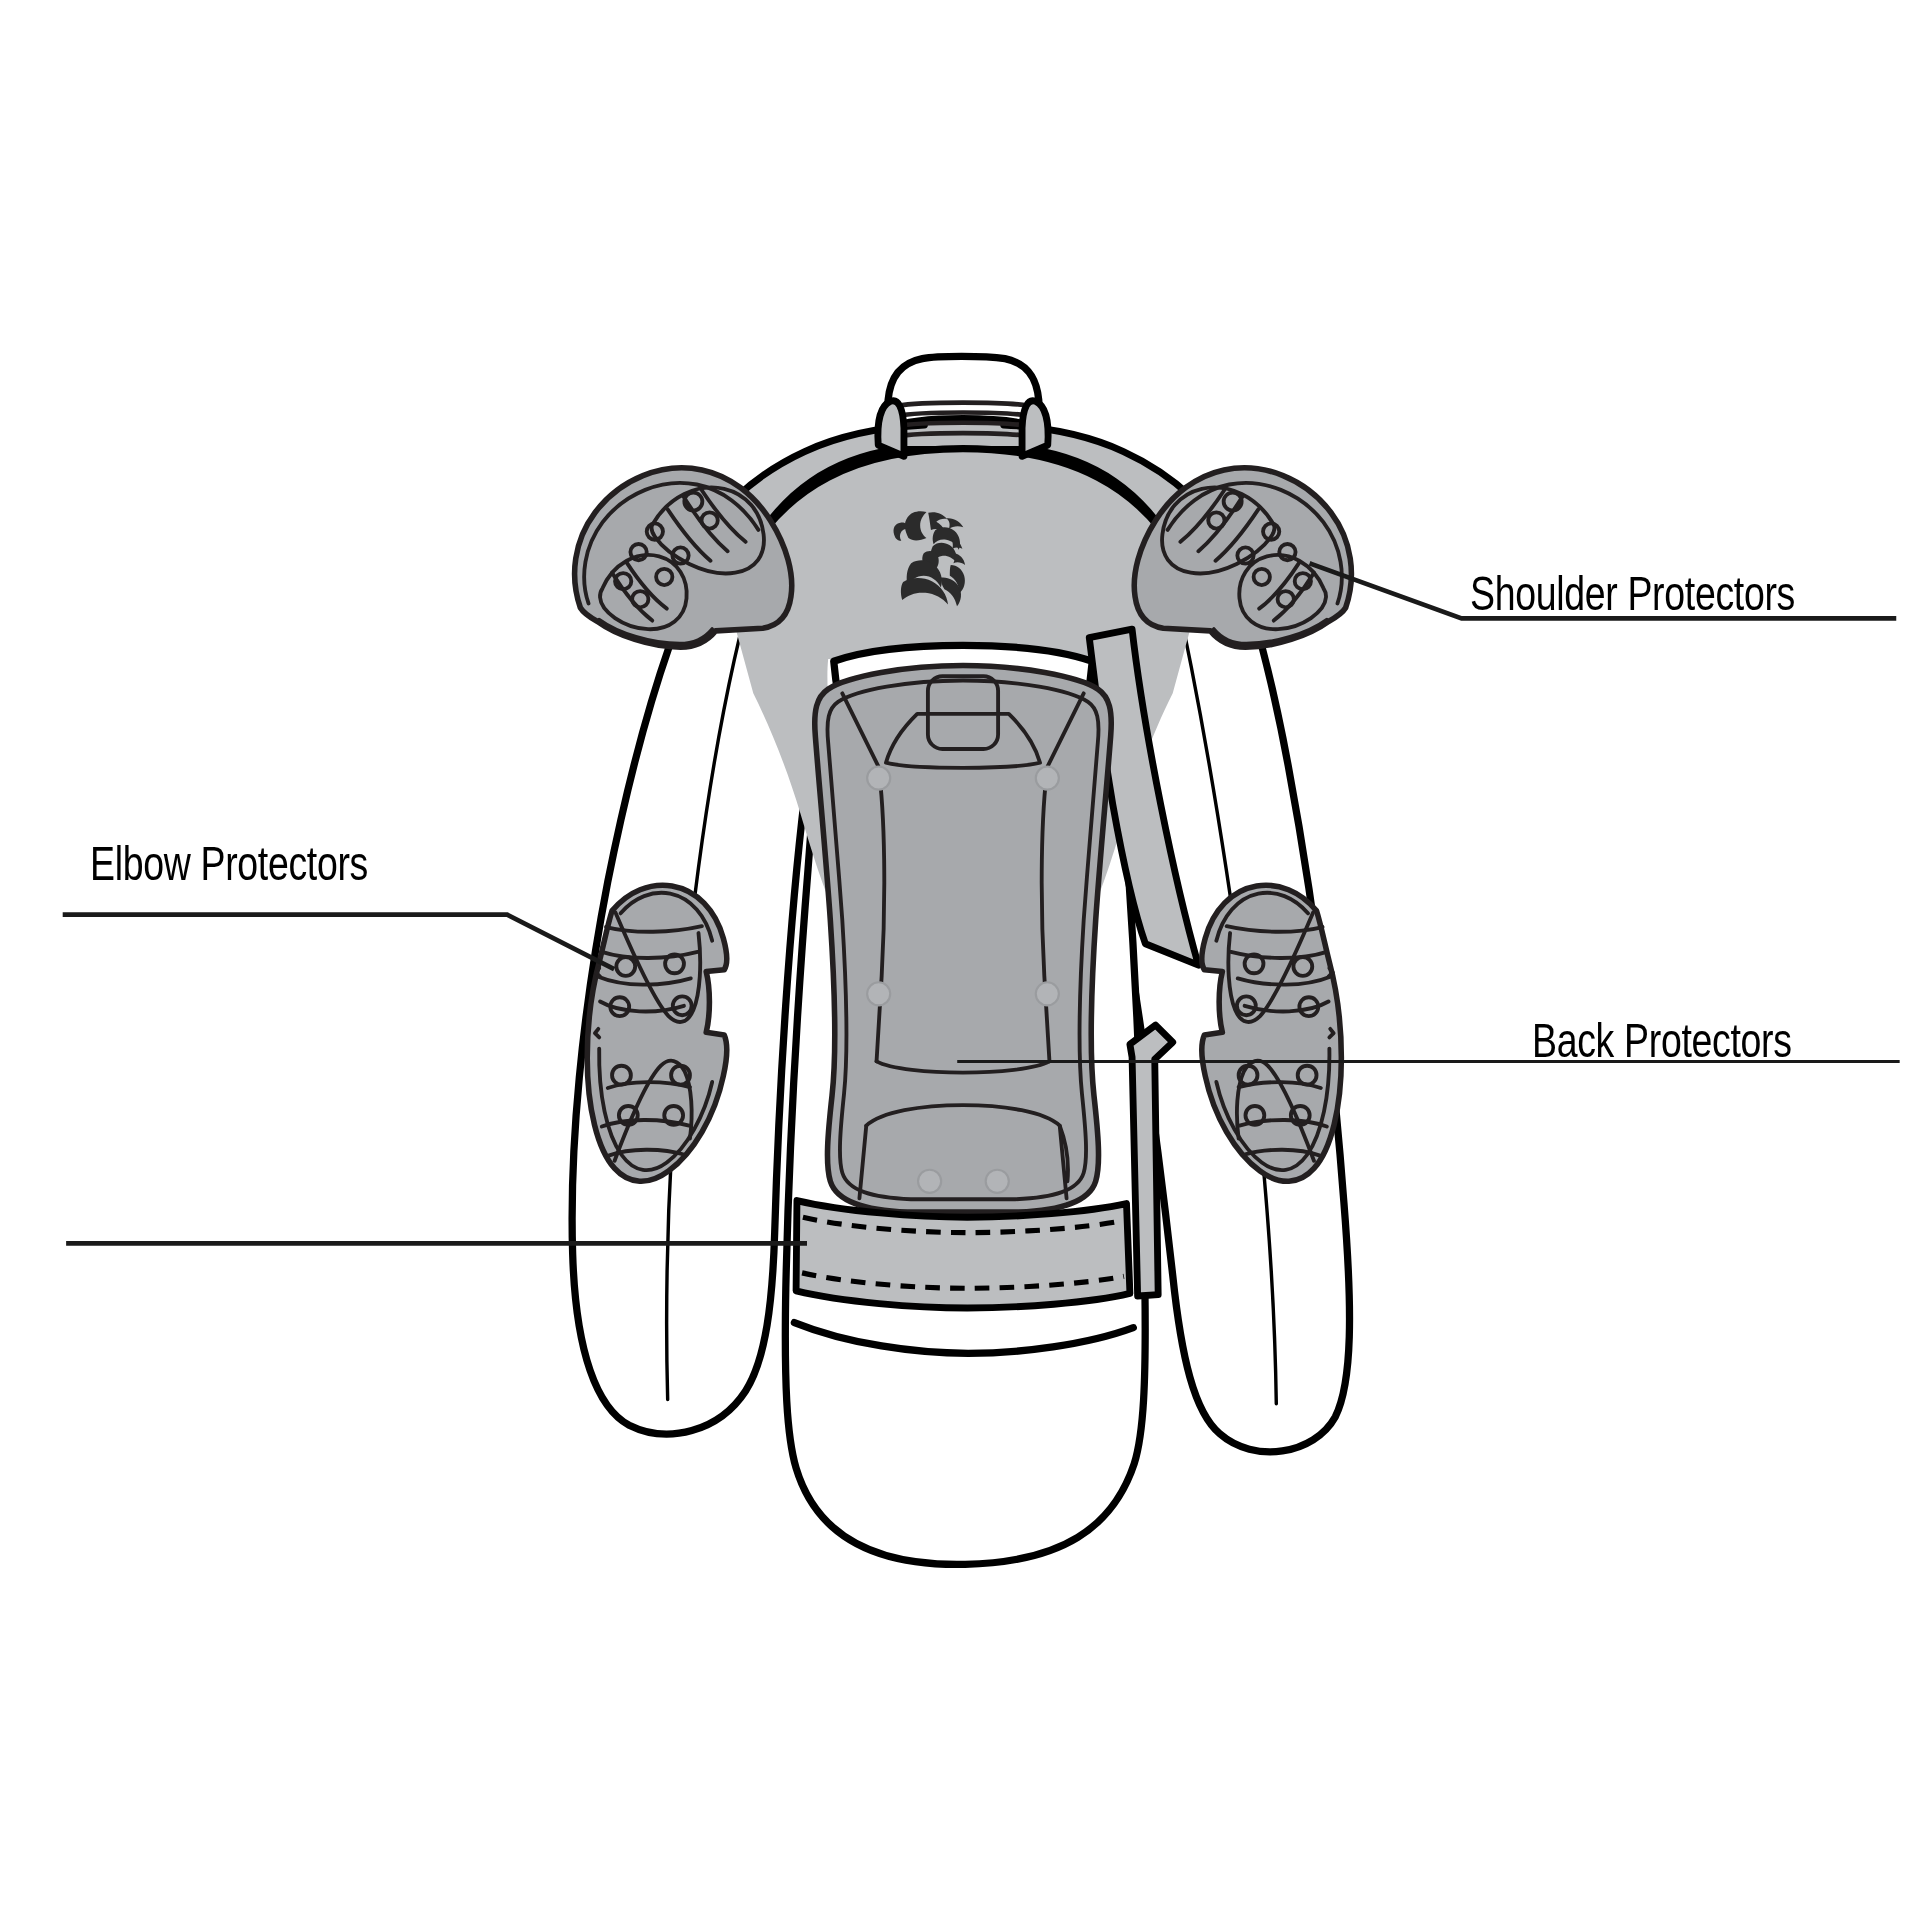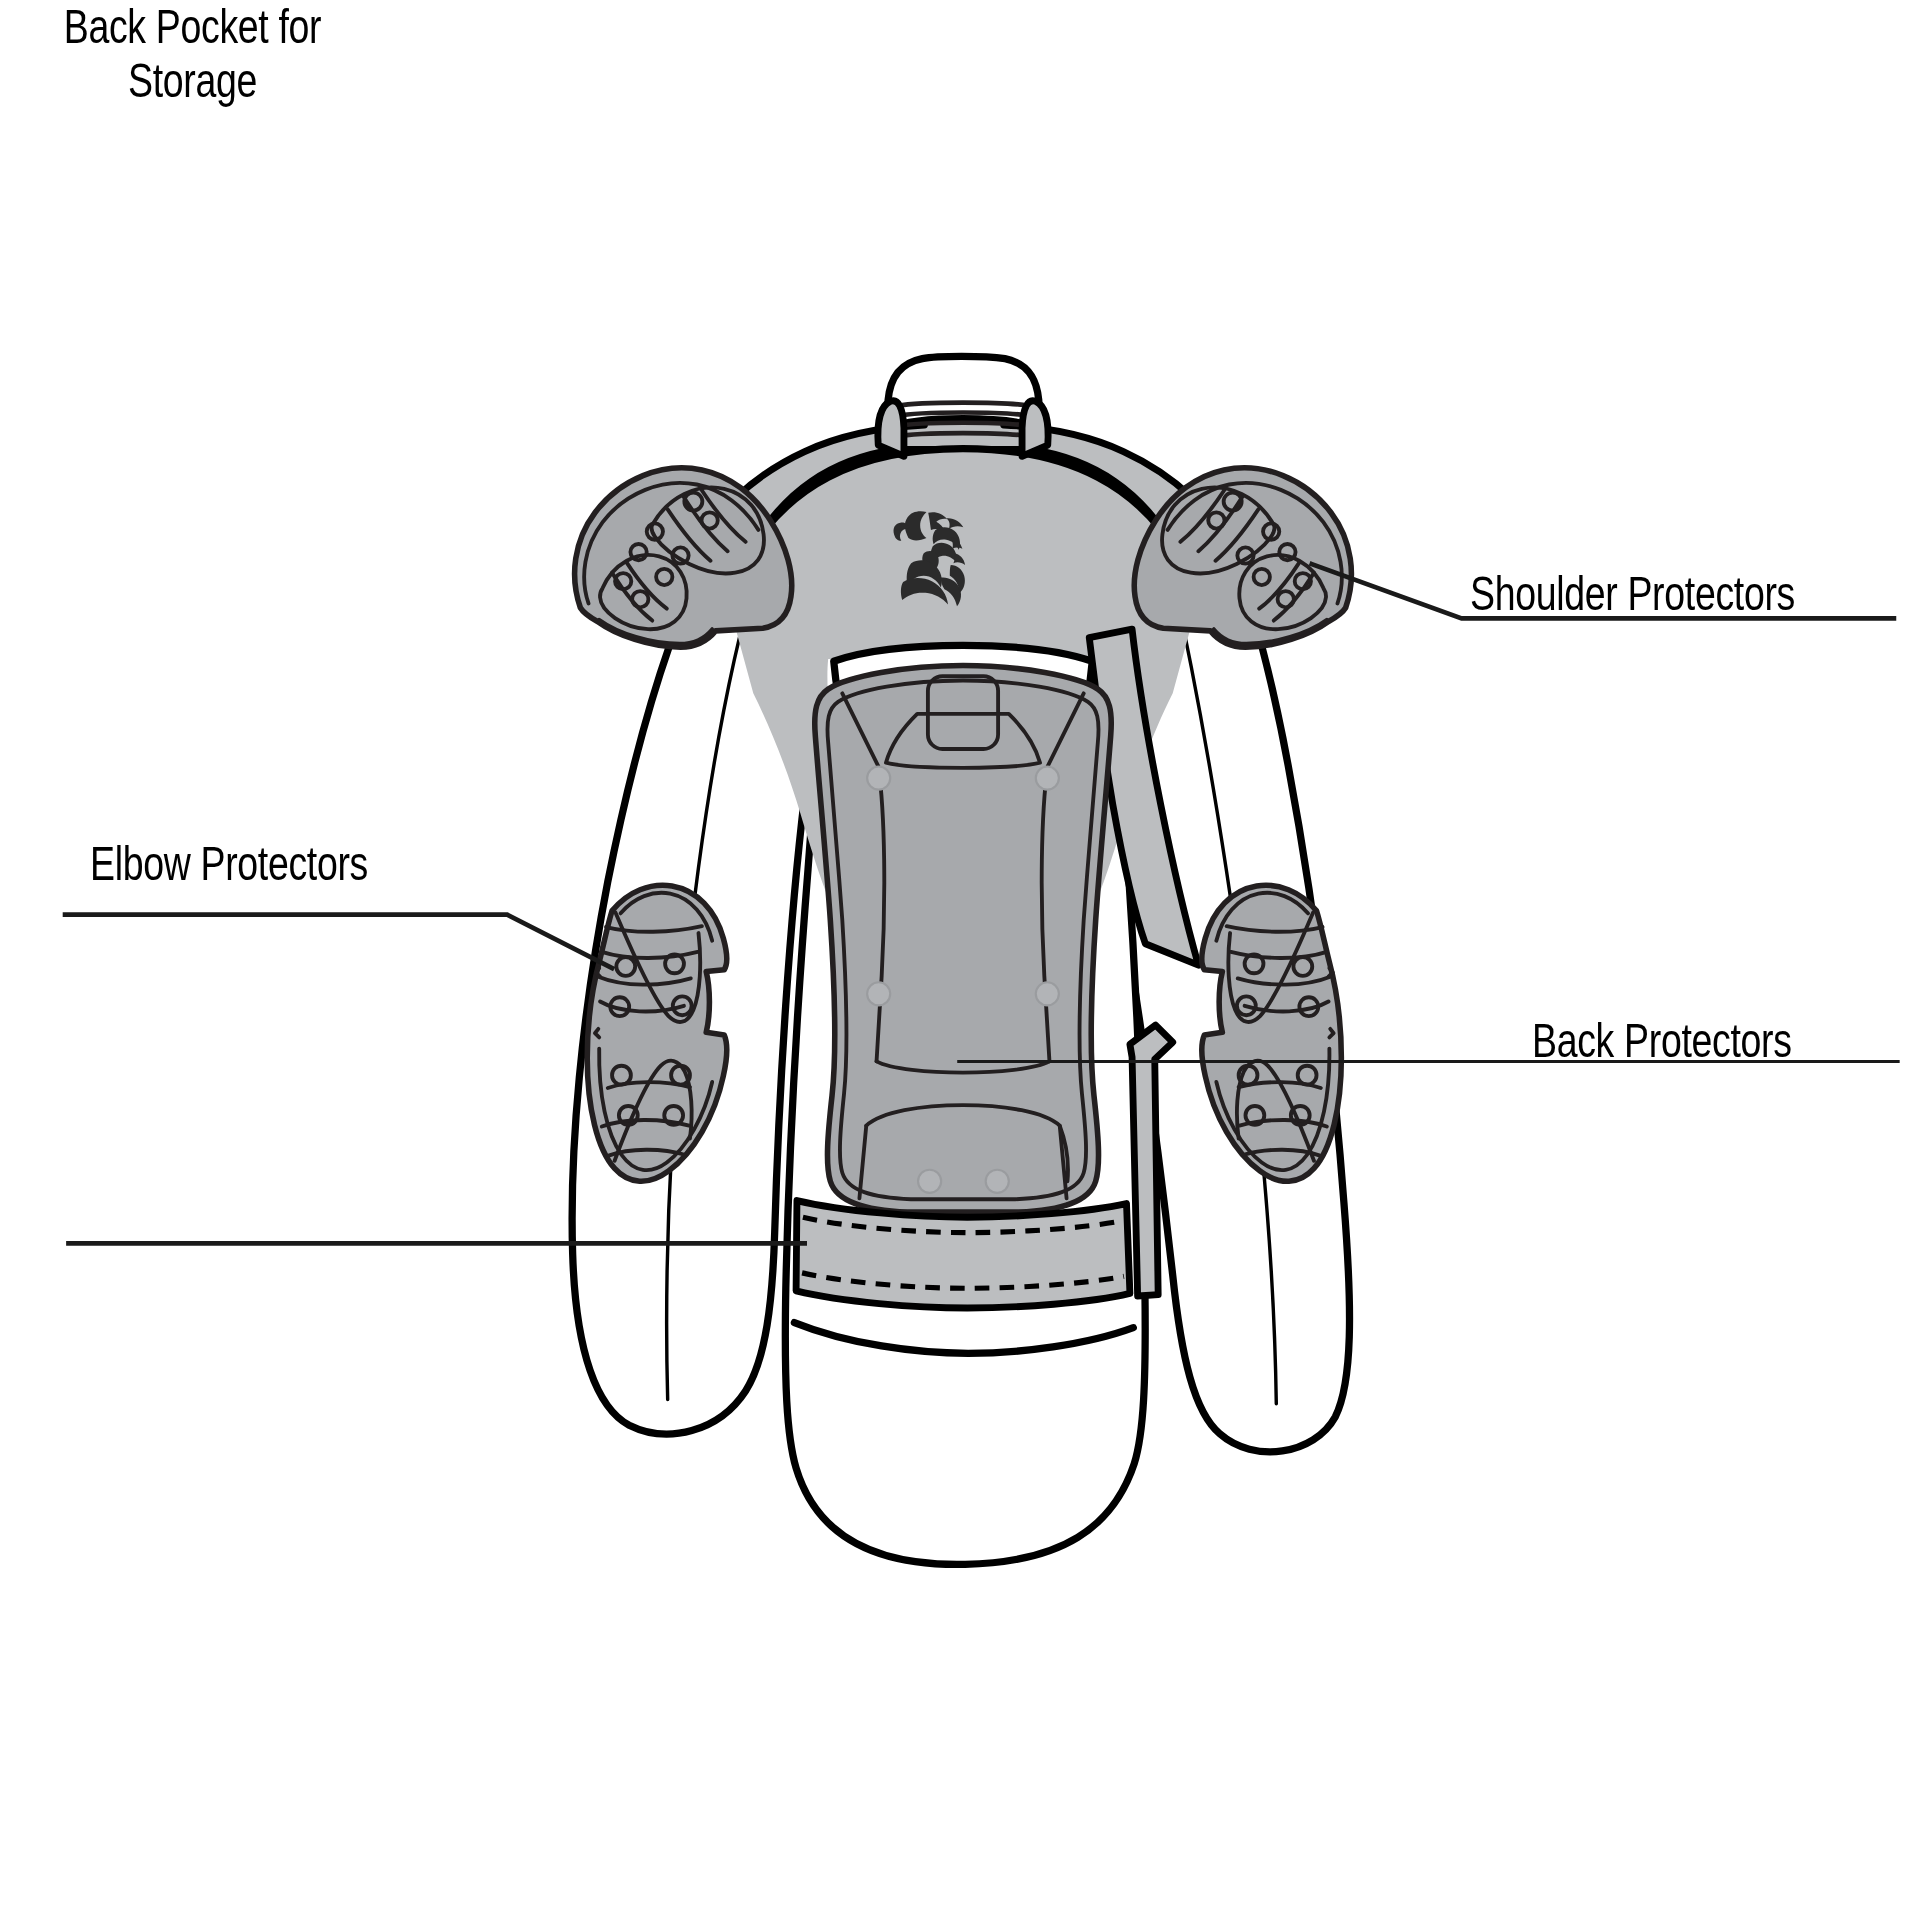--- a/index.html
+++ b/index.html
@@ -440,19 +440,15 @@
   </g>
 
 </svg>
 
 <div class="lbl lbl-left" id="lbl-shoulder">Shoulder Protectors</div>
 
 <div class="lbl lbl-left" id="lbl-elbow">Elbow Protectors</div>
 
 <div class="lbl lbl-left" id="lbl-backprot">Back Protectors</div>
 
-<div id="lbl-pocket">
-  <div class="lbl lbl-center" style="position:relative;left:0;top:0;display:block;">Back Pocket for</div>
-  <div class="lbl lbl-center" style="position:relative;left:0;top:0;display:block;">Storage</div>
+
 </div>
 
-</div>
-
 
 </body></html>

